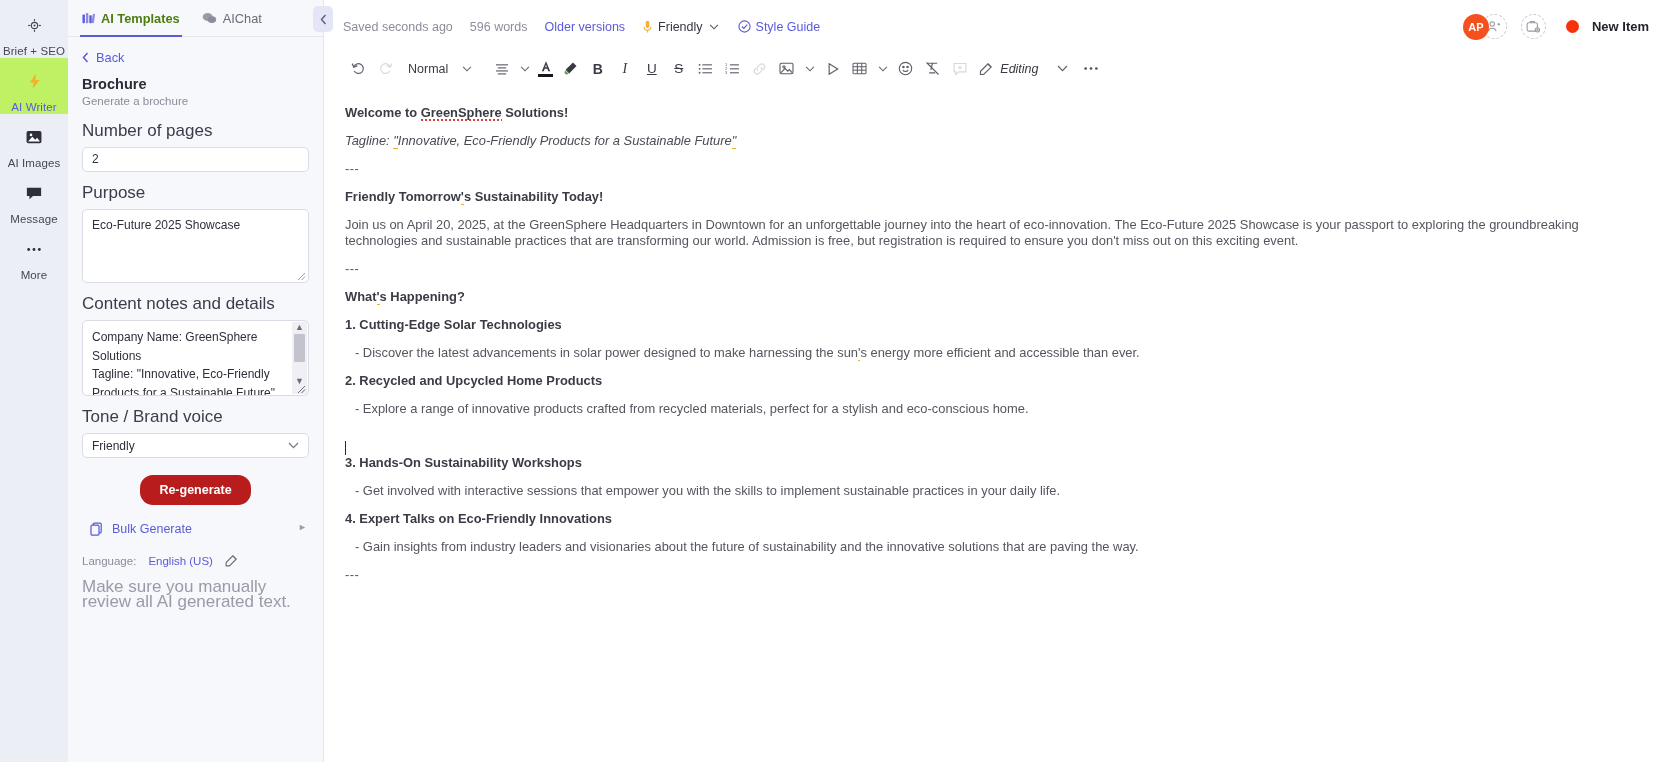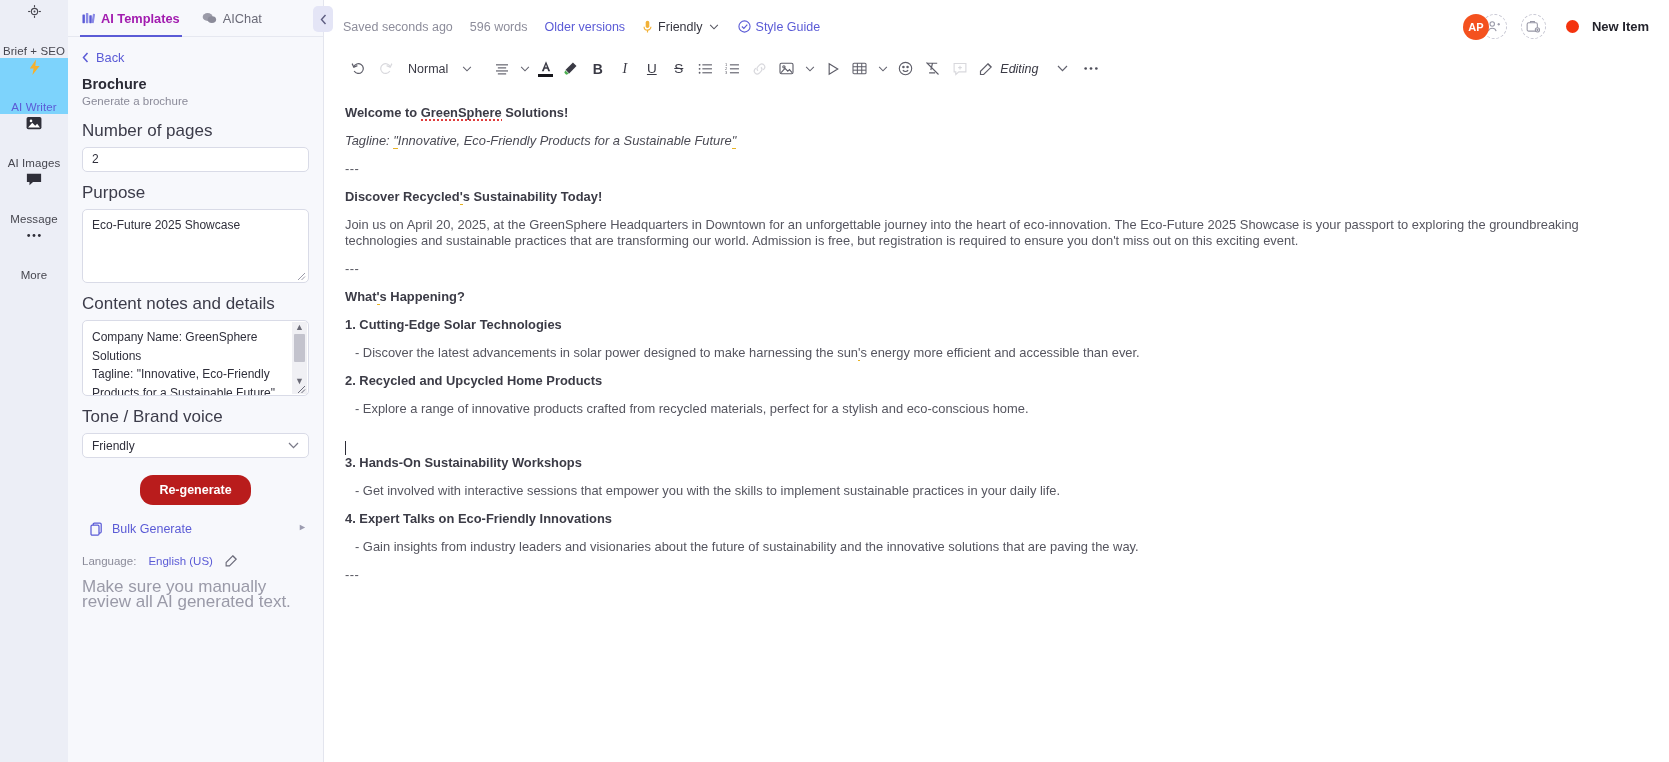--- a/index.html
+++ b/index.html
@@ -16,27 +16,27 @@
   
   .rail {
     width: 68px; min-width: 68px; height: 762px;
     background: #eceef6;
     display: flex; flex-direction: column;
     padding-top: 2px;
   }
   .rail-item {
     height: 56px;
     display: flex; flex-direction: column;
-    align-items: center; justify-content: space-between;
+    align-items: center; justify-content: flex-end;
     gap: 11px;
     color: #4a4a55;
     cursor: pointer;
     position: relative;
   }
-  .rail-item.active { background: #7dd3fc; }
+  .rail-item.active { background: #bef264; }
   .rail-item.active .rail-label { color: #5b5bd6; }
   .rail-icon { height: 18px; display: flex; align-items: center; justify-content: center; }
   .rail-label { font-size: 11.5px; line-height: 13px; color: #46464f; letter-spacing: .1px; }
 
   
   .panel {
     width: 256px; min-width: 256px; height: 762px;
     background: #f7f8fc;
     border-right: 1px solid #e3e5ee;
     position: relative;
@@ -47,21 +47,21 @@
     border-bottom: 1px solid #e6e8f0;
     gap: 22px;
   }
   .tab {
     display: flex; align-items: center; gap: 6px;
     height: 37px;
     font-size: 12.8px; color: #6b6b78;
     cursor: pointer;
     position: relative;
   }
-  .tab.active { color: #a21caf; font-weight: 600; }
+  .tab.active { color: #4d7c0f; font-weight: 600; }
   .tab.active::after {
     content: ""; position: absolute; left: -2px; right: -2px; bottom: 0;
     height: 2px; background: #5b5bd6;
   }
   .collapse-btn {
     position: absolute; right: -10px; top: 6px;
     width: 20px; height: 26px; border-radius: 5px;
     background: #e4e5f6;
     display: flex; align-items: center; justify-content: center;
     color: #5d5d80; font-size: 12px; cursor: pointer; z-index: 5;
@@ -609,21 +609,21 @@
         <span>Welcome to </span><span class="sp-red">GreenSphere</span><span> Solutions!</span>
       </div>
 
       <div class="d-ital">
         <span>Tagline: </span><span class="sp-yel">"</span><span>Innovative, Eco-Friendly Products for a Sustainable Future</span><span class="sp-yel">"</span>
       </div>
 
       <div class="d-rule">---</div>
 
       <div class="d-head">
-        <span>Discover Recycled</span><span class="sp-yel">'</span><span>s Sustainability Today!</span>
+        <span>Friendly Tomorrow</span><span class="sp-yel">'</span><span>s Sustainability Today!</span>
       </div>
 
       <div class="d-p">Join us on April 20, 2025, at the GreenSphere Headquarters in Downtown for an unforgettable journey into the heart of eco-innovation. The Eco-Future 2025 Showcase is your passport to exploring the groundbreaking technologies and sustainable practices that are transforming our world. Admission is free, but registration is required to ensure you don't miss out on this exciting event.</div>
 
       <div class="d-rule">---</div>
 
       <div class="d-head">
         <span>What</span><span class="sp-yel">'</span><span>s Happening?</span>
       </div>
 

